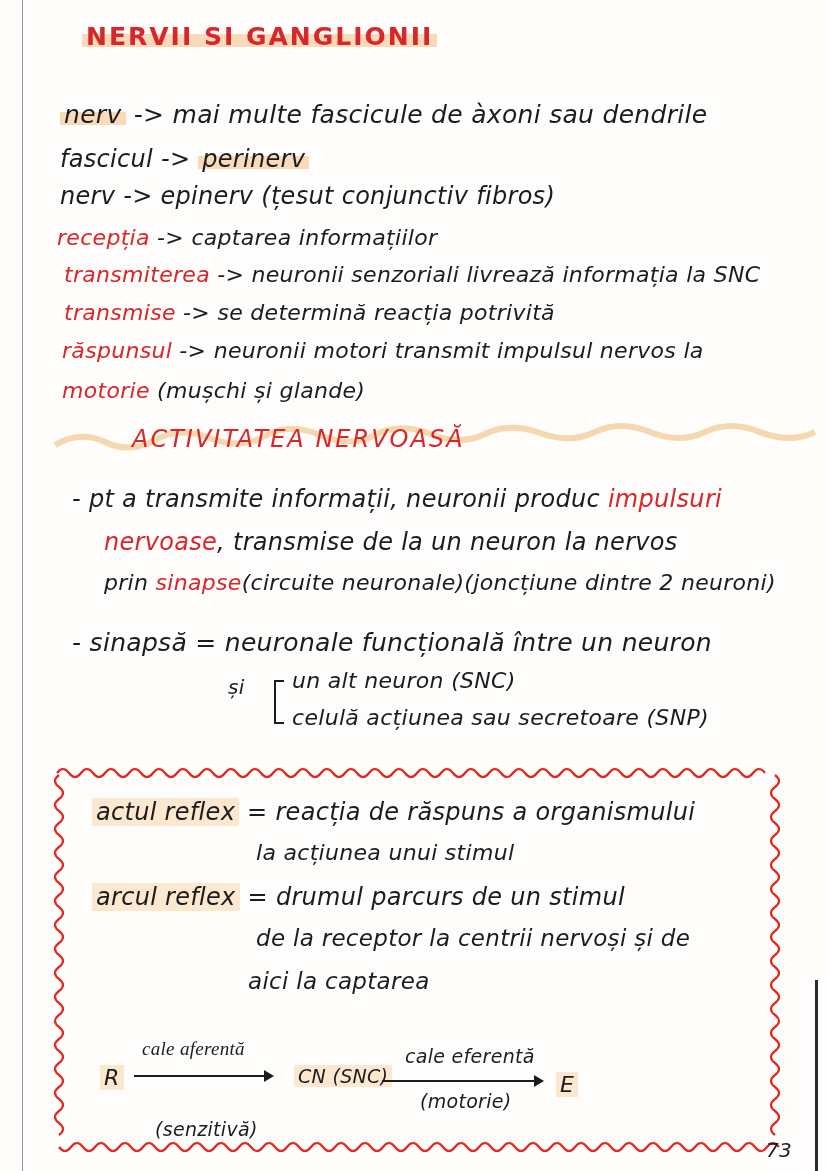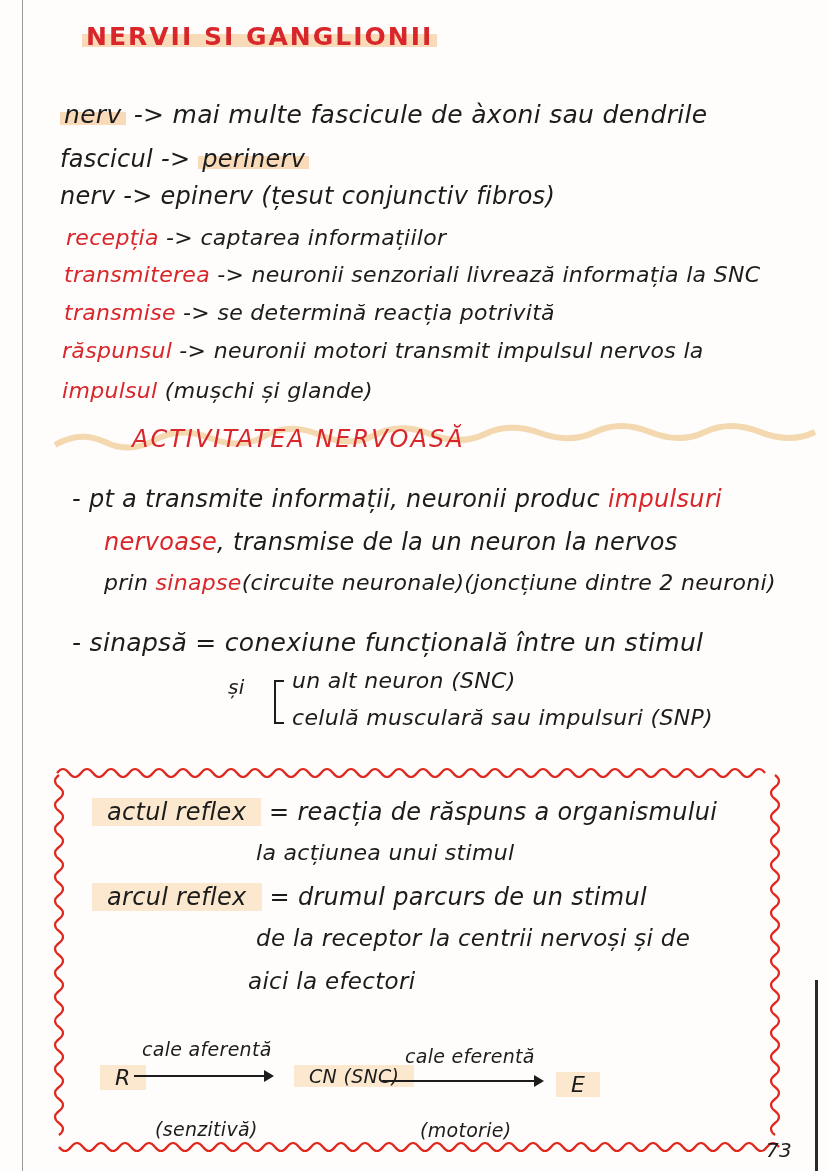--- a/index.html
+++ b/index.html
@@ -6,21 +6,21 @@
   body {
     width: 828px; height: 1171px; background: #fefdfb; position: relative; overflow: hidden;
     font-family: "DejaVu Sans", sans-serif; color: #1c1c1c;
   }
   .page-border-left { position: absolute; left: 22px; top: 0; width: 1px; height: 1171px; background: #9a9a9a; }
   .page-border-right { position: absolute; right: 10px; top: 980px; width: 3px; height: 191px; background: #2a2a2a; }
   .ln { position: absolute; white-space: nowrap; font-size: 22px; letter-spacing: 0.3px; font-style: italic; }
   .red { color: #d8262a; }
   .title { font-size: 25px; letter-spacing: 2px; font-style: normal; font-weight: bold; }
   .hl { background: linear-gradient(180deg, rgba(255,255,255,0) 40%, rgba(245,190,130,0.55) 40%, rgba(245,190,130,0.55) 85%, rgba(255,255,255,0) 85%); padding: 0 4px; margin-top: 38px; }
-  .hl-light { background: rgba(248,215,170,0.55); padding: 0 15px; }
+  .hl-light { background: rgba(248,215,170,0.55); padding: 0 4px; }
   .wave-under { position: absolute; }
   .box { position: absolute; left: 45px; top: 755px; width: 745px; height: 400px; }
   .arrow { position: absolute; height: 2px; background: #1c1c1c; }
   .arrow::after { content: ""; position: absolute; right: -2px; top: -5px; border-left: 10px solid #1c1c1c; border-top: 6px solid transparent; border-bottom: 6px solid transparent; }
   .small { font-size: 19px; }
   .bracket { position: absolute; border-left: 2px solid #1c1c1c; border-top: 2px solid #1c1c1c; border-bottom: 2px solid #1c1c1c; width: 8px; }
 </style>
 </head>
 <body>
 
@@ -40,67 +40,67 @@
   <span>fascicul</span>
   <span>-&gt;</span>
   <span class="hl">perinerv</span>
 </div>
 <div class="ln" style="left:60px; top:182px; font-size:24px;">
   <span>nerv</span>
   <span>-&gt;</span>
   <span>epinerv (țesut conjunctiv fibros)</span>
 </div>
 
-<div class="ln" style="left:66px; top:225px;text-align:right;">
+<div class="ln" style="left:57px; top:225px;text-align:right;">
   <span class="red">recepția</span>
   <span>-&gt;</span>
   <span>captarea informațiilor</span>
 </div>
 <div class="ln" style="left:64px; top:262px;">
   <span class="red">transmiterea</span>
   <span>-&gt;</span>
   <span>neuronii senzoriali livrează informația la SNC</span>
 </div>
 <div class="ln" style="left:64px; top:300px;">
   <span class="red">transmise</span>
   <span>-&gt;</span>
   <span>se determină reacția potrivită</span>
 </div>
 <div class="ln" style="left:62px; top:338px;">
   <span class="red">răspunsul</span>
   <span>-&gt;</span>
   <span>neuronii motori transmit impulsul nervos la</span>
 </div>
 <div class="ln" style="left:62px; top:378px;">
-  <span class="red">impulsul</span>
+  <span class="red">motorie</span>
   <span>(mușchi și glande)</span>
 </div>
 
 <svg class="wave-under" style="left:50px; top:420px;" width="770" height="40">
   <path d="M5,25 Q30,10 55,22 T105,20 T160,18 T215,16 T270,15 T325,15 T380,14 T435,14 T490,13 T545,12 T600,12 T655,12 T710,12 T765,12" stroke="#f0c890" stroke-width="6" fill="none" opacity="0.7"></path>
 </svg>
 <div class="ln title red" style="left:132px; top:425px; font-size:24px; font-weight:normal; font-style:italic;">ACTIVITATEA NERVOASĂ</div>
 
 <div class="ln" style="left:72px; top:485px; font-size:24px;">
   <span>- pt a transmite informații, neuronii produc</span>
   <span class="red">impulsuri</span>
 </div>
 <div class="ln" style="left:104px; top:528px; font-size:24px;">
   <span class="red">nervoase</span><span>, transmise de la un neuron la nervos</span>
 </div>
 <div class="ln" style="left:104px; top:570px; font-size:22px;">
   <span>prin</span>
   <span class="red">sinapse</span><span>(circuite neuronale)(joncțiune dintre 2 neuroni)</span>
 </div>
 
-<div class="ln" style="left:72px; top:628px; font-size:25px;">- sinapsă = conexiune funcțională între un stimul</div>
+<div class="ln" style="left:72px; top:628px; font-size:25px;">- sinapsă = neuronale funcțională între un neuron</div>
 <div class="ln" style="left:228px; top:675px; font-size:20px;">și</div>
 <div class="bracket" style="left:274px; top:680px; height:40px;"></div>
 <div class="ln" style="left:292px; top:668px; font-size:22px;">un alt neuron (SNC)</div>
-<div class="ln" style="left:292px; top:705px; font-size:22px;">celulă musculară sau impulsuri (SNP)</div>
+<div class="ln" style="left:292px; top:705px; font-size:22px;">celulă acțiunea sau secretoare (SNP)</div>
 
 <svg class="box" viewBox="0 0 745 400" width="745" height="400">
   <defs>
     <pattern id="wv" x="0" y="0" width="16" height="10" patternUnits="userSpaceOnUse">
       <path d="M0,5 Q4,0 8,5 T16,5" stroke="#e0281e" stroke-width="2" fill="none"></path>
     </pattern>
   </defs>
   <path d="M12,18 q6,-8 12,0 t12,0 t12,0 t12,0 t12,0 t12,0 t12,0 t12,0 t12,0 t12,0 t12,0 t12,0 t12,0 t12,0 t12,0 t12,0 t12,0 t12,0 t12,0 t12,0 t12,0 t12,0 t12,0 t12,0 t12,0 t12,0 t12,0 t12,0 t12,0 t12,0 t12,0 t12,0 t12,0 t12,0 t12,0 t12,0 t12,0 t12,0 t12,0 t12,0 t12,0 t12,0 t12,0 t12,0 t12,0 t12,0 t12,0 t12,0 t12,0 t12,0 t12,0 t12,0 t12,0 t12,0 t12,0 t12,0 t12,0 t12,0 t12,0" stroke="#e0281e" stroke-width="2.2" fill="none"></path>
   <path d="M730,20 q8,6 0,12 t0,12 t0,12 t0,12 t0,12 t0,12 t0,12 t0,12 t0,12 t0,12 t0,12 t0,12 t0,12 t0,12 t0,12 t0,12 t0,12 t0,12 t0,12 t0,12 t0,12 t0,12 t0,12 t0,12 t0,12 t0,12 t0,12 t0,12 t0,12 t0,12" stroke="#e0281e" stroke-width="2.2" fill="none"></path>
   <path d="M14,20 q-8,6 0,12 t0,12 t0,12 t0,12 t0,12 t0,12 t0,12 t0,12 t0,12 t0,12 t0,12 t0,12 t0,12 t0,12 t0,12 t0,12 t0,12 t0,12 t0,12 t0,12 t0,12 t0,12 t0,12 t0,12 t0,12 t0,12 t0,12 t0,12 t0,12 t0,12" stroke="#e0281e" stroke-width="2.2" fill="none"></path>
@@ -111,26 +111,26 @@
   <span class="hl-light">actul reflex</span>
   <span>= reacția de răspuns a organismului</span>
 </div>
 <div class="ln" style="left:256px; top:840px; font-size:22px;">la acțiunea unui stimul</div>
 
 <div class="ln" style="left:92px; top:883px; font-size:24px;">
   <span class="hl-light">arcul reflex</span>
   <span>= drumul parcurs de un stimul</span>
 </div>
 <div class="ln" style="left:256px; top:925px; font-size:23px;">de la receptor la centrii nervoși și de</div>
-<div class="ln" style="left:248px; top:968px; font-size:23px;">aici la efectori</div>
+<div class="ln" style="left:248px; top:968px; font-size:23px;">aici la captarea</div>
 
 <div class="ln hl-light" style="left:100px; top:1065px;">R</div>
-<div class="ln small" style="left:142px; top:1038px;">cale aferentă</div>
+<div class="ln small" style="left:142px; top:1038px;font-family:Liberation Serif, serif;">cale aferentă</div>
 <div class="arrow" style="left:134px; top:1075px; width:138px;"></div>
 <div class="ln small" style="left:155px; top:1080px;margin-top:38px;">(senzitivă)</div>
 
 <div class="ln hl-light small" style="left:294px; top:1065px;">CN (SNC)</div>
 <div class="ln small" style="left:405px; top:1045px;">cale eferentă</div>
 <div class="arrow" style="left:382px; top:1080px; width:160px;"></div>
-<div class="ln small" style="left:420px; top:1090px;margin-top:29px;">(motorie)</div>
+<div class="ln small" style="left:420px; top:1090px;">(motorie)</div>
 <div class="ln hl-light" style="left:556px; top:1072px;">E</div>
 
 <div class="ln" style="left:766px; top:1138px; font-size:20px;text-align:right;">73</div>
 
 </body></html>

